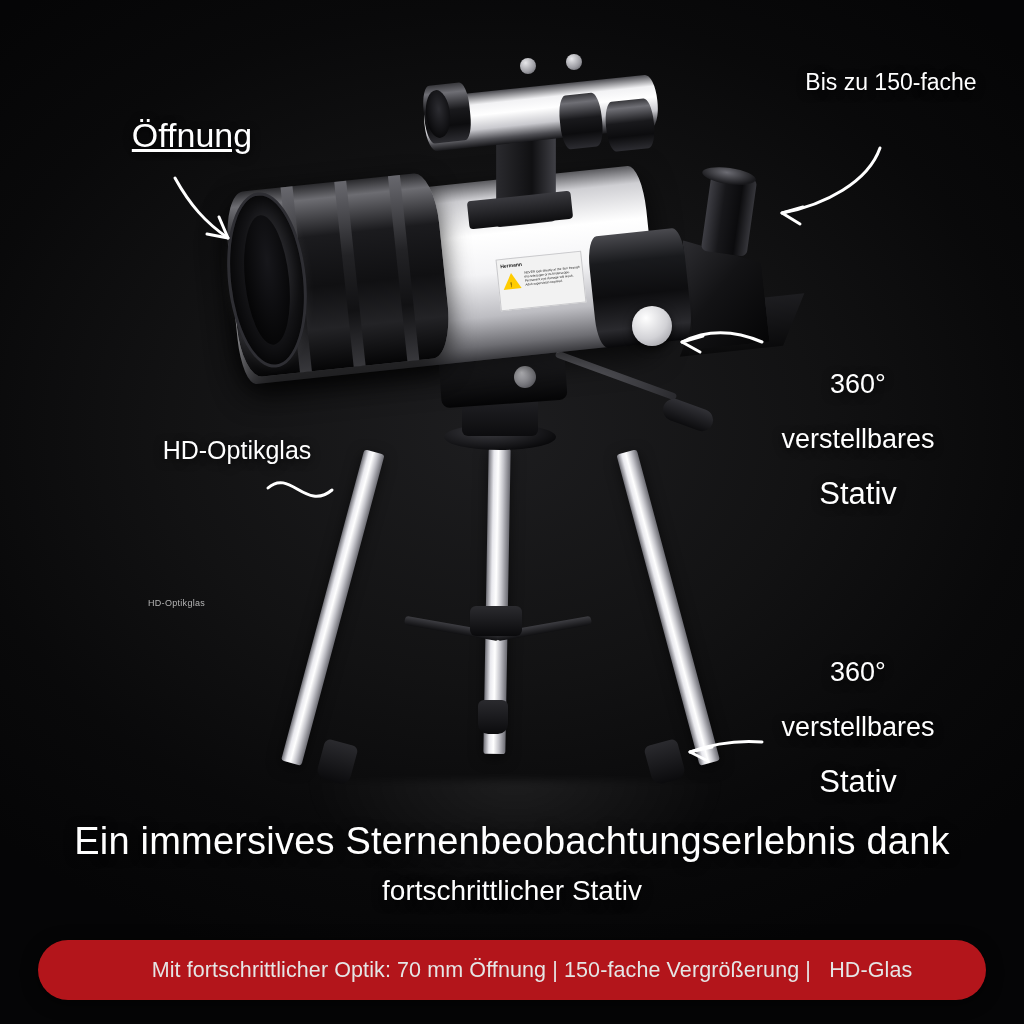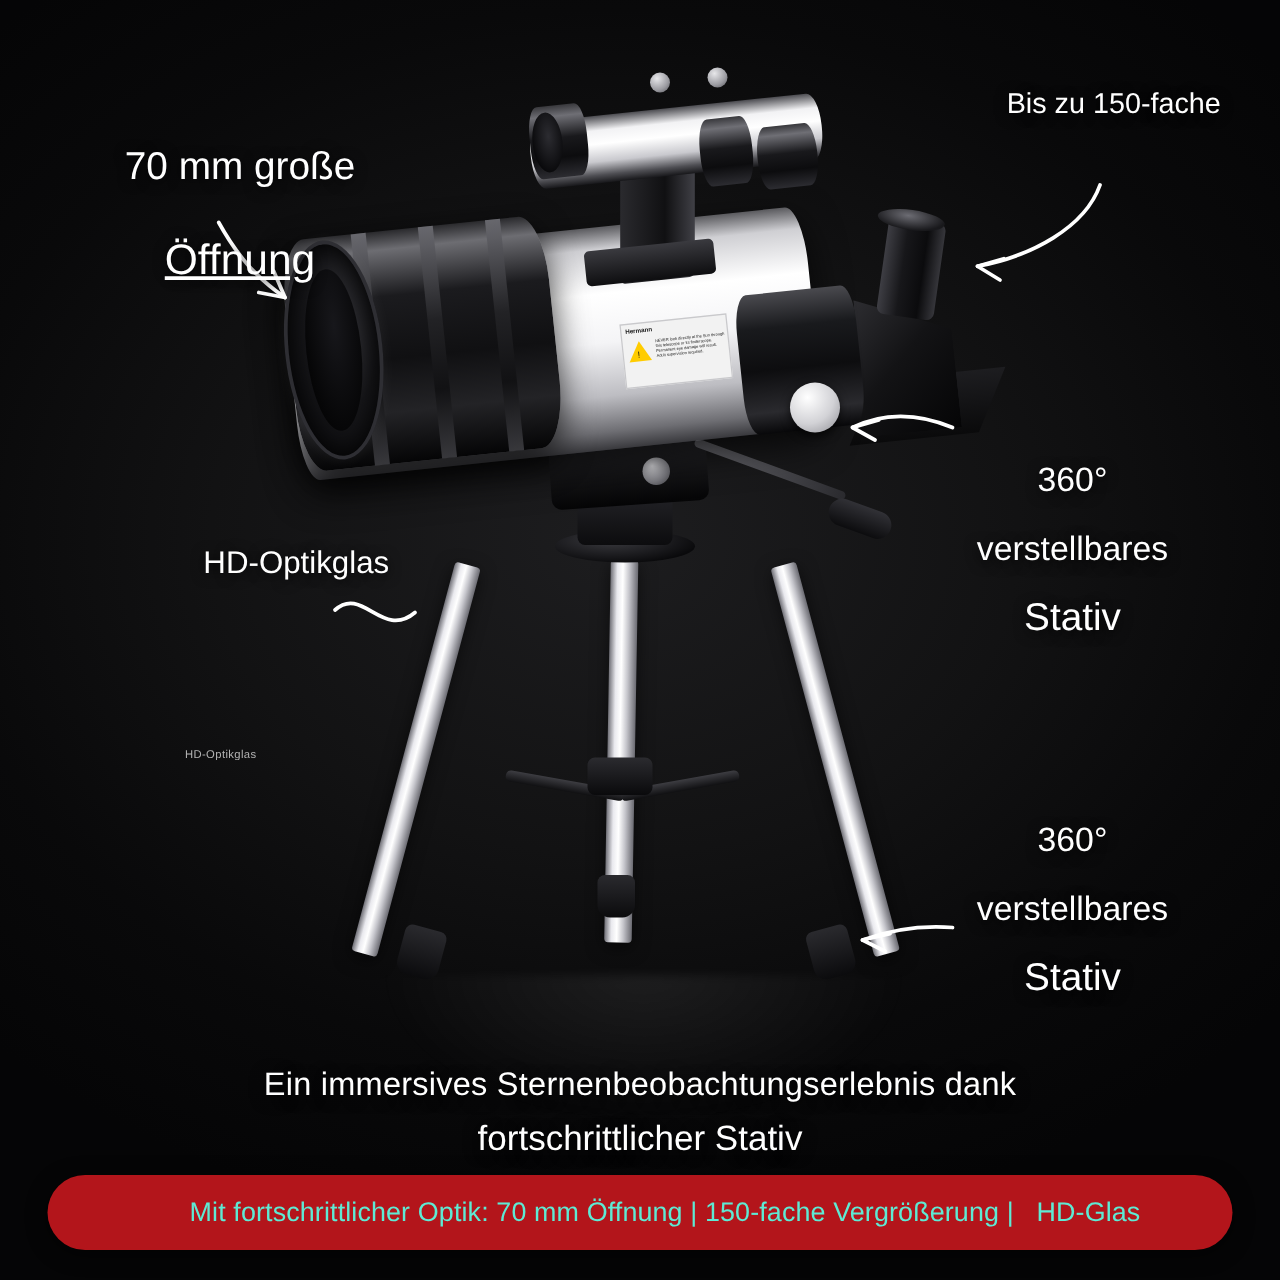--- a/index.html
+++ b/index.html
@@ -76,24 +76,23 @@
   }
 
   
   #headline {
     position: absolute;
     left: 0; right: 0; top: 820px;
     text-align: center;
   }
   #headline .hl1 {
     display: block;
-    font-size: 26px;
+    font-size: 38px;
     letter-spacing: 0.2px;
     text-shadow: 0 2px 12px rgba(0,0,0,0.9);
-    margin-top: 32px;
   }
   #headline .hl2 {
     display: block;
     font-size: 28px;
     margin-top: 12px;
     text-shadow: 0 2px 12px rgba(0,0,0,0.9);
   }
 
   
   #banner {
@@ -104,21 +103,21 @@
     height: 60px;
     background: #b3151b;
     border-radius: 30px;
     display: flex;
     align-items: center;
     justify-content: center;
     box-shadow: 0 3px 16px rgba(0,0,0,0.6);
   }
   #banner .banner-text {
     font-size: 21.5px;
-    color: #5eead4;
+    color: #e5e5e5;
     letter-spacing: 0.1px;
     white-space: pre;
     margin-left: 40px;
   }
 
   
   #watermark {
     position: absolute;
     left: 148px;
     top: 598px;
@@ -577,21 +576,20 @@
 
       <path d="M762 342 C734 330, 706 330, 682 342"></path>
       <path d="M682 342 L703 336 M682 342 L700 352"></path>
 
       <path d="M762 742 C736 740, 712 744, 690 752"></path>
       <path d="M690 752 L712 747 M690 752 L708 761"></path>
     </g>
   </svg>
 
   <div class="anno" id="anno-aperture">
-    <span class="l1">70 mm große</span>
     <span class="l2">Öffnung</span>
   </div>
 
   <div class="anno" id="anno-magnification">
     <span class="l1">Bis zu 150-fache</span>
   </div>
 
   <div class="anno" id="anno-hdoptics">
     <span class="l1">HD-Optikglas</span>
   </div>

